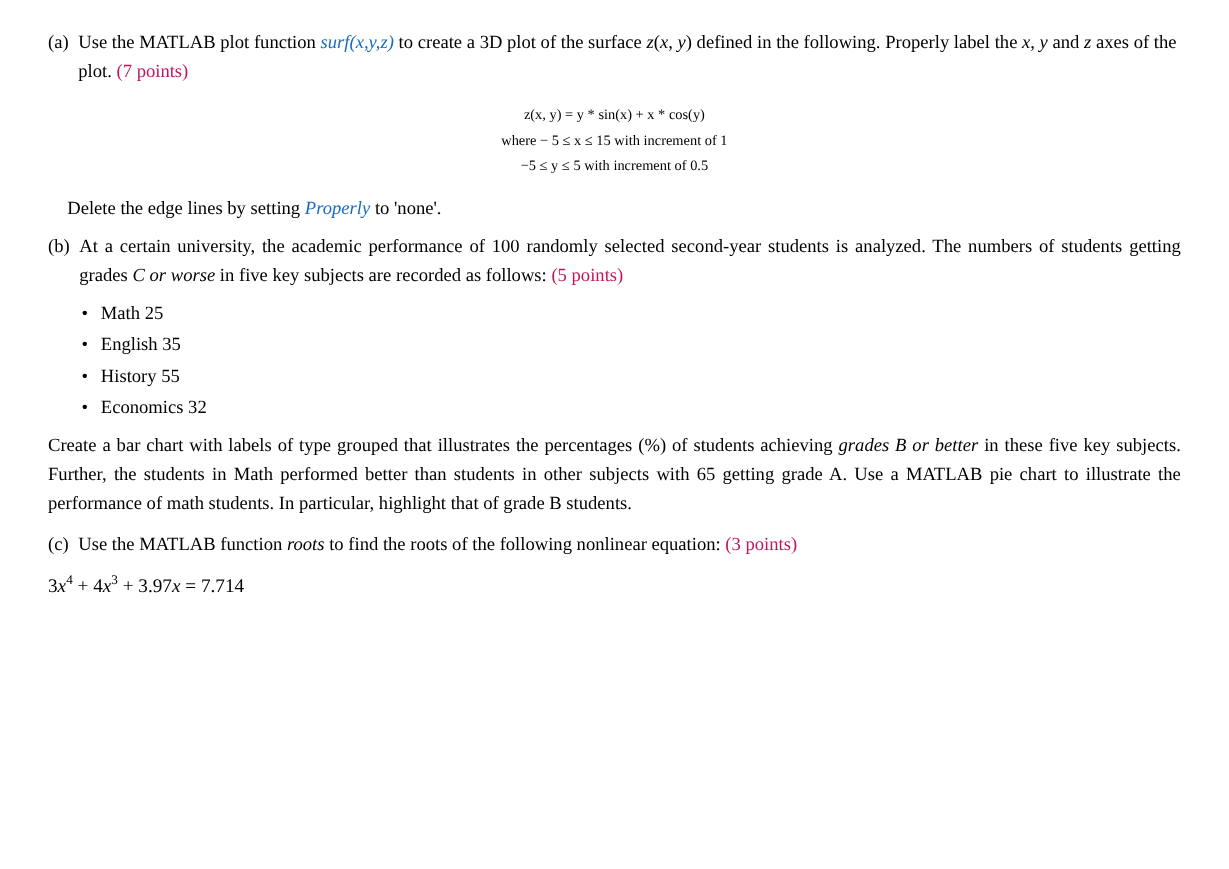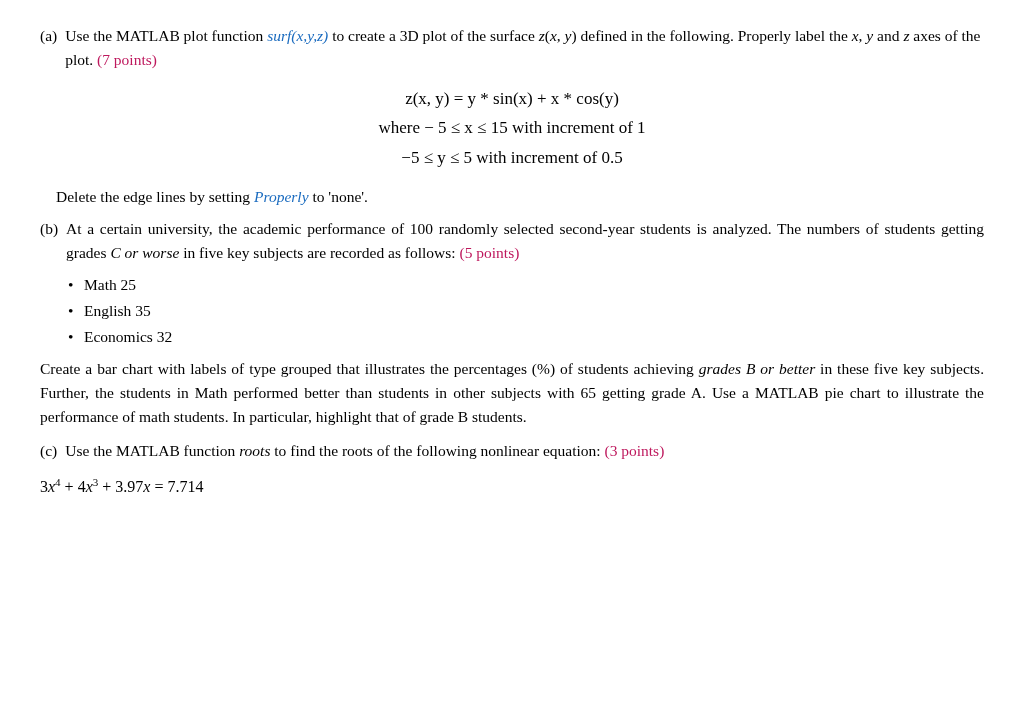--- a/index.html
+++ b/index.html
@@ -34,21 +34,21 @@
       text-decoration: none;
     }
 
     .blue-text {
       color: #be185d;
     }
 
     .equation-block {
       text-align: center;
       margin: 14px 0 14px 0;
-      font-size: 17px;
+      font-size: 12px;
     }
 
     .equation-line {
       display: block;
       margin-bottom: 3px;
       font-family: "Times New Roman", Times, serif;
     }
 
     .math-italic {
       font-style: italic;
@@ -163,20 +163,21 @@
       <span> </span>
       <span>in five key subjects are recorded as follows:</span>
       <span> </span>
       <span class="blue-text">(5 points)</span>
     </div>
   </div>
 
   <ul class="bullet-list">
     <li><span>Math 25</span></li>
     <li><span>English 35</span></li>
+    <li><span>History 55</span></li>
     <li><span>Economics 32</span></li>
   </ul>
 
   <div class="bar-chart-para" style="text-align:justify;">
     <span>Create a bar chart with labels of type grouped that illustrates the percentages (%) of students achieving</span>
     <span> </span>
     <span class="bold-italic">grades B or better</span>
     <span> </span>
     <span>in these five key subjects. Further, the students in Math performed better than students in other subjects with 65 getting grade A. Use a MATLAB pie chart to illustrate the performance of math students. In particular, highlight that of grade B students.</span>
   </div>

